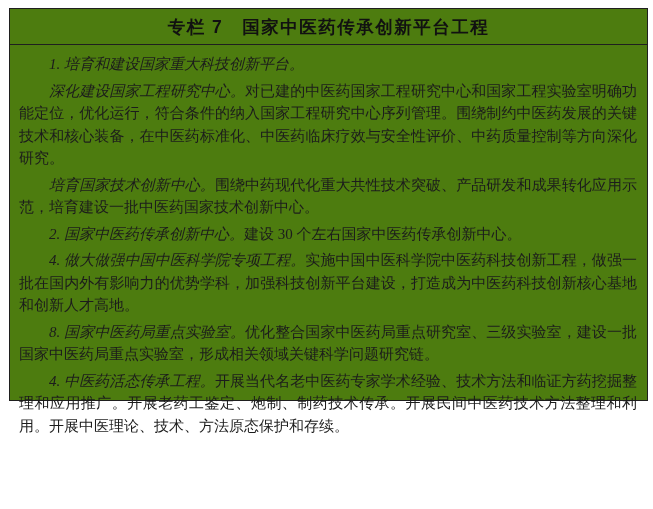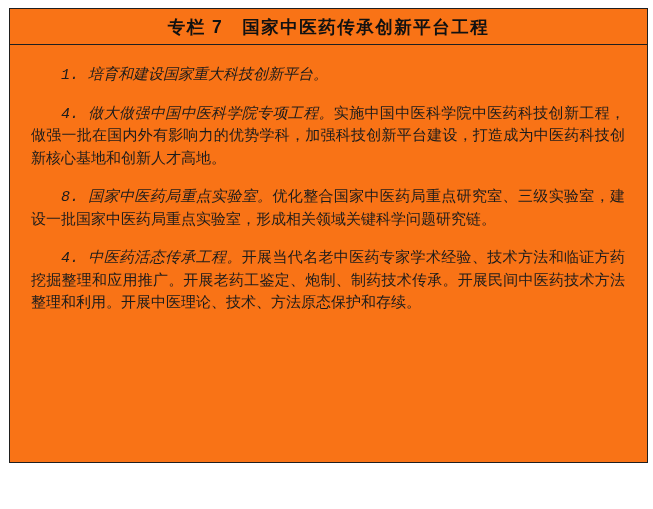--- a/index.html
+++ b/index.html
@@ -13,24 +13,24 @@
     position: relative;
     font-family: "Liberation Serif", serif;
     color: #1c1c1c;
     overflow: hidden;
   }
   .panel {
     position: absolute;
     left: 9px;
     top: 8px;
     width: 639px;
-    height: 455px;
+    height: 393px;
     box-sizing: border-box;
     border: 1.6px solid #1f1f1f;
-    background: #f97316;
+    background: #4d7c0f;
   }
   .panel-header {
     box-sizing: border-box;
     height: 36px;
     border-bottom: 1.6px solid #1f1f1f;
     display: flex;
     align-items: center;
     justify-content: center;
     font-family: "Liberation Sans", sans-serif;
     font-weight: 700;
@@ -40,36 +40,38 @@
     white-space: pre;
   }
   .panel-body {
     box-sizing: border-box;
     padding: 4px 6px 0 5px;
     font-size: 15px;
     line-height: 22.5px;
     text-align: justify;
   }
   .panel-body p {
-    margin: 16px;
+    margin: 4px;
     padding: 0;
     text-indent: 2em;
-    font-family: Liberation Mono, monospace;
   }
   .lead {
     font-style: italic; 
   }
 </style>
 </head>
 <body>
 
 <div class="panel">
   <div class="panel-header">
     <span>专栏 7　国家中医药传承创新平台工程</span>
   </div>
   <div class="panel-body">
     <p><span class="lead">1. 培育和建设国家重大科技创新平台。</span><span></span></p>
+    <p><span class="lead">深化建设国家工程研究中心。</span><span>对已建的中医药国家工程研究中心和国家工程实验室明确功能定位，优化运行，符合条件的纳入国家工程研究中心序列管理。围绕制约中医药发展的关键技术和核心装备，在中医药标准化、中医药临床疗效与安全性评价、中药质量控制等方向深化研究。</span></p>
+    <p><span class="lead">培育国家技术创新中心。</span><span>围绕中药现代化重大共性技术突破、产品研发和成果转化应用示范，培育建设一批中医药国家技术创新中心。</span></p>
+    <p><span class="lead">2. 国家中医药传承创新中心。</span><span>建设 30 个左右国家中医药传承创新中心。</span></p>
     <p><span class="lead">4. 做大做强中国中医科学院专项工程。</span><span>实施中国中医科学院中医药科技创新工程，做强一批在国内外有影响力的优势学科，加强科技创新平台建设，打造成为中医药科技创新核心基地和创新人才高地。</span></p>
     <p><span class="lead">8. 国家中医药局重点实验室。</span><span>优化整合国家中医药局重点研究室、三级实验室，建设一批国家中医药局重点实验室，形成相关领域关键科学问题研究链。</span></p>
     <p><span class="lead">4. 中医药活态传承工程。</span><span>开展当代名老中医药专家学术经验、技术方法和临证方药挖掘整理和应用推广。开展老药工鉴定、炮制、制药技术传承。开展民间中医药技术方法整理和利用。开展中医理论、技术、方法原态保护和存续。</span></p>
 
   </div>
 </div>
 
 </body></html>

